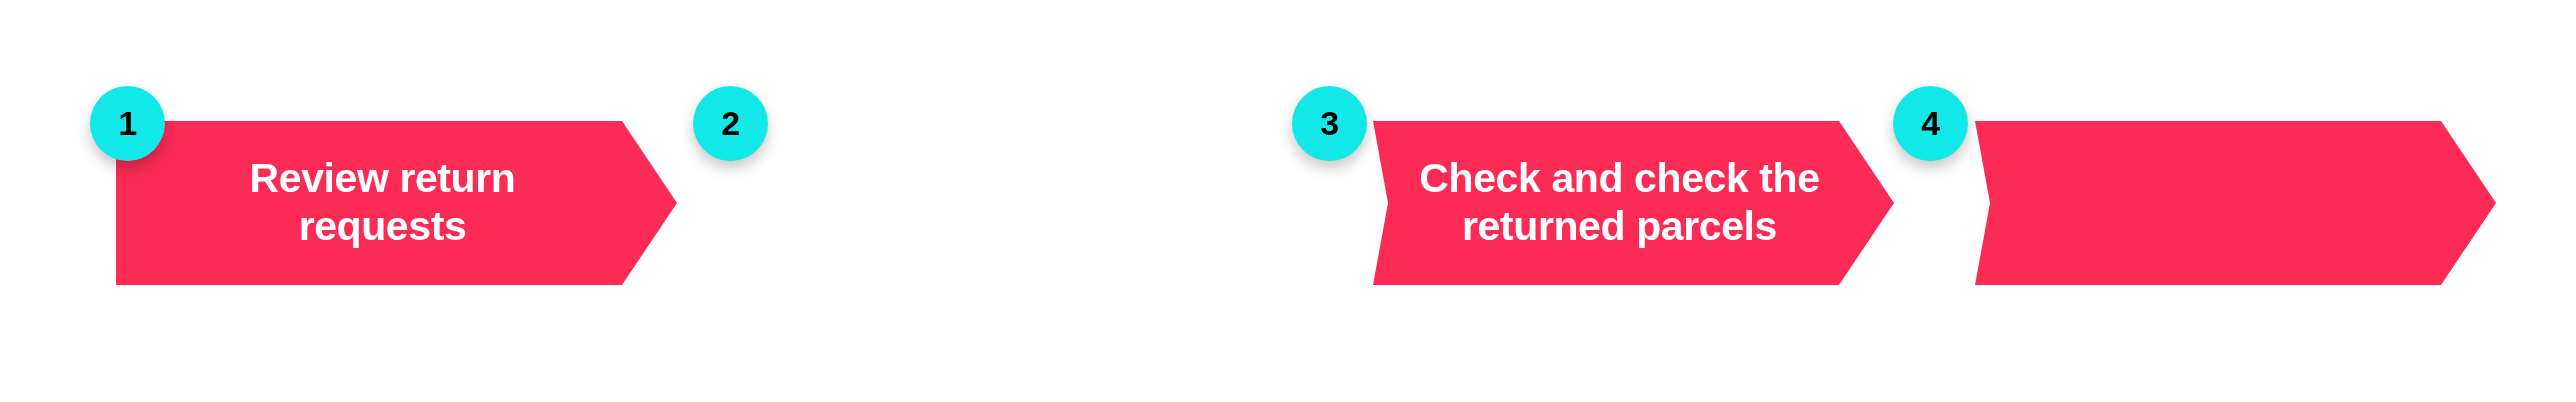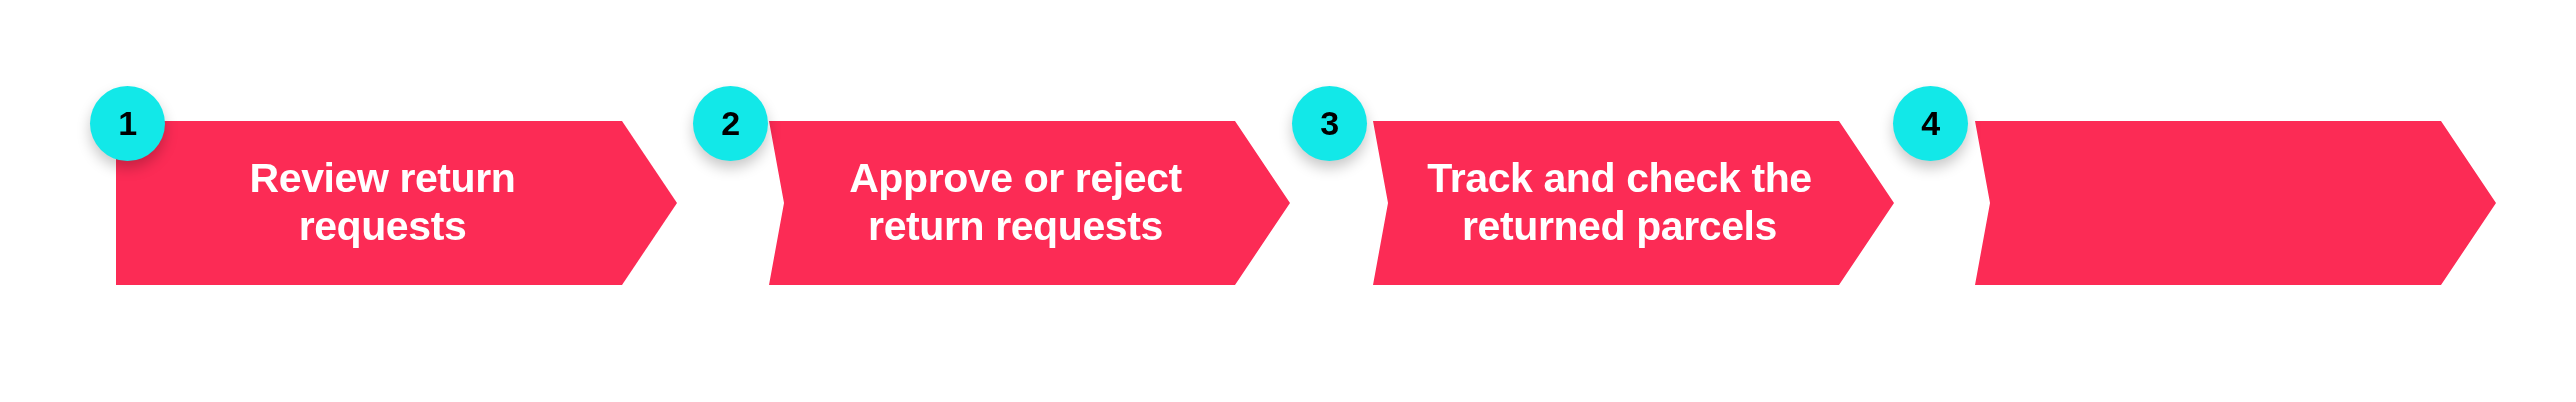--- a/index.html
+++ b/index.html
@@ -132,32 +132,27 @@
 
     <div class="step first step-1">
       <div class="step-shape"></div>
       <div class="step-label">Review return
 requests</div>
     </div>
     <div class="step-badge badge-1">
       <span class="step-badge-number">1</span>
     </div>
 
-    <div class="step notched step-2">
-      <div class="step-shape"></div>
-      <div class="step-label">Approve or reject
-return requests</div>
-    </div>
     <div class="step-badge badge-2">
       <span class="step-badge-number">2</span>
     </div>
 
     <div class="step notched step-3">
       <div class="step-shape"></div>
-      <div class="step-label">Track and check the
+      <div class="step-label">Check and check the
 returned parcels</div>
     </div>
     <div class="step-badge badge-3">
       <span class="step-badge-number">3</span>
     </div>
 
     <div class="step notched step-4">
       <div class="step-shape"></div>
     </div>
     <div class="step-badge badge-4">

